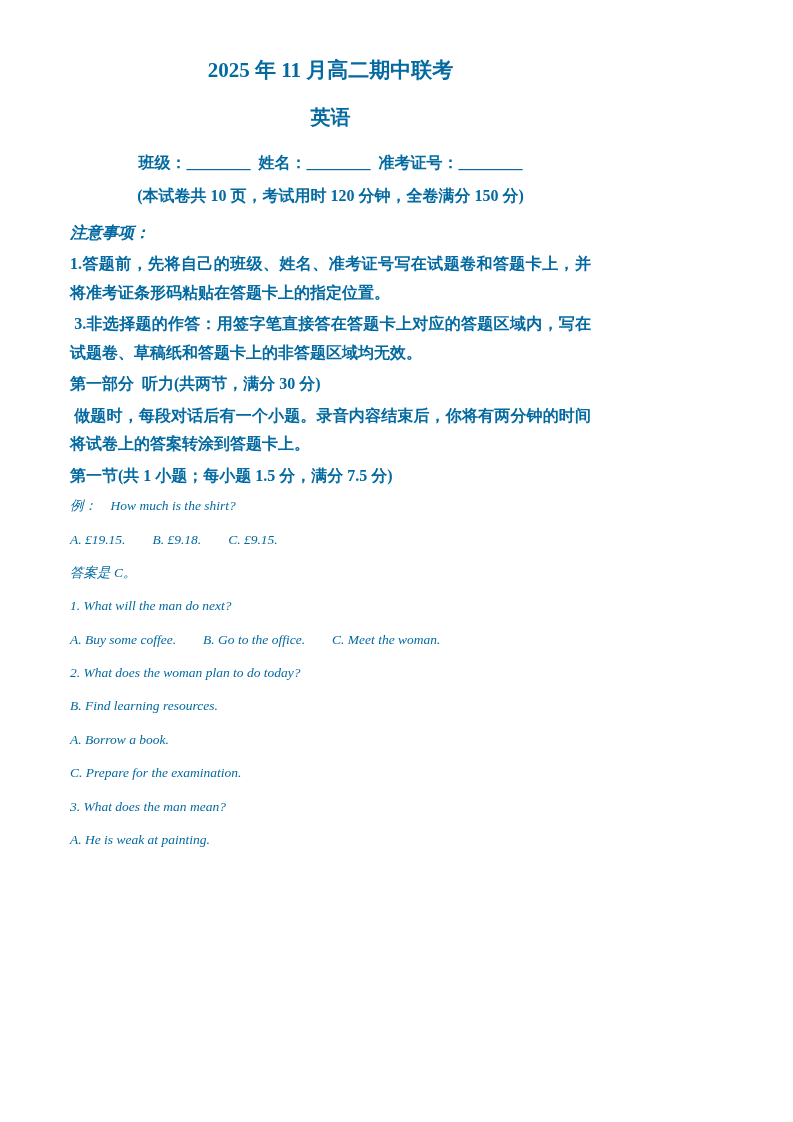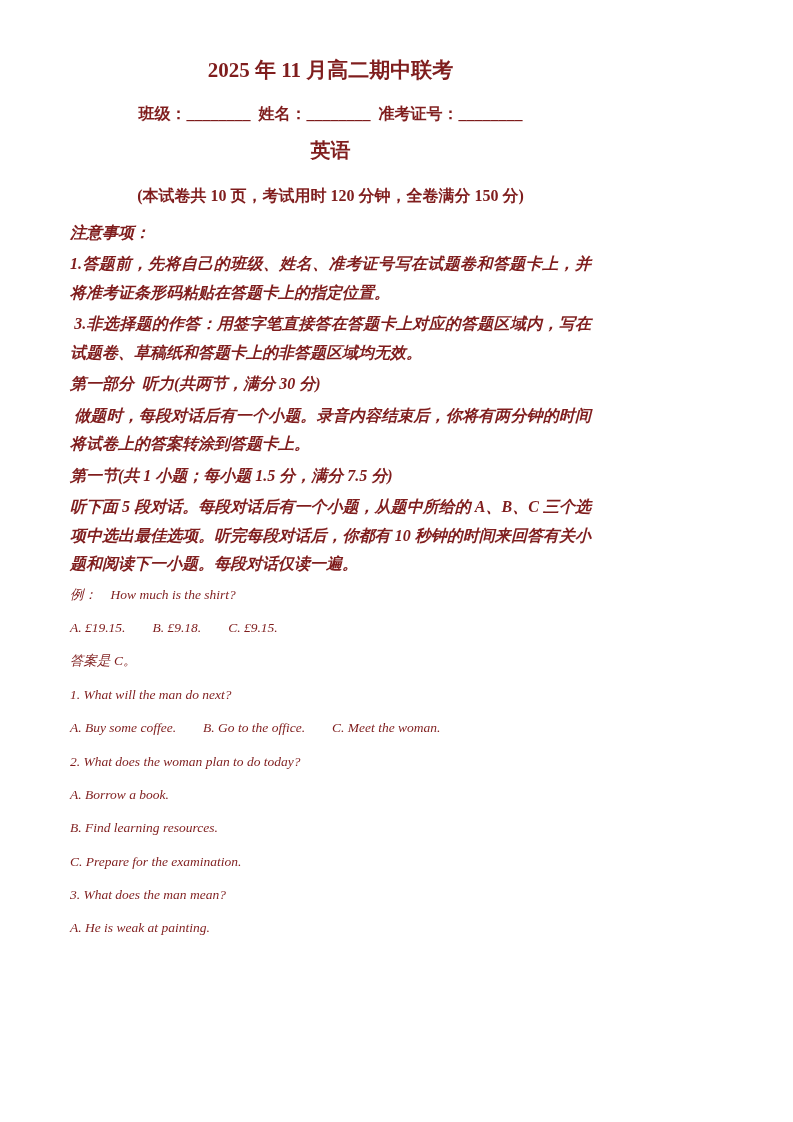--- a/index.html
+++ b/index.html
@@ -7,21 +7,21 @@
     padding: 0;
     background: #ffffff;
   }
   .page {
     width: 661px;
     height: 1122px;
     background: #ffffff;
     box-sizing: border-box;
     padding: 56px 70px 40px 70px;
     font-family: "Liberation Serif", "DejaVu Serif", serif;
-    color: #7f1d1d;
+    color: #0369a1;
     overflow: hidden;
   }
   .line {
     white-space: pre-wrap;
   }
   .center {
     text-align: center;
   }
   .title {
     font-size: 21px;
@@ -37,21 +37,20 @@
     font-size: 16px;
     font-weight: bold;
     margin-bottom: 12px;
   }
   .cn {
     font-size: 16px;
     font-weight: bold;
     line-height: 1.78;
     margin: 3px 0;
     text-align: justify;
-    font-style: italic;
   }
   .cn-head {
     font-size: 16px;
     font-weight: bold;
     line-height: 1.78;
     margin: 3px 0 0 0;
     font-style: italic;
   }
   .en {
     font-size: 13.5px;
@@ -63,41 +62,40 @@
   .en-first {
     margin-top: 8px;
   }
 </style>
 </head>
 <body>
 
 <div class="page">
 
   <div class="line center title">2025 年 11 月高二期中联考</div>
+  <div class="line center subject">英语</div>
   <div class="line center info-line">班级：________  姓名：________  准考证号：________</div>
-  <div class="line center subject">英语</div>
   <div class="line center info-line">(本试卷共 10 页，考试用时 120 分钟，全卷满分 150 分)</div>
 
   <div class="line cn-head">注意事项：</div>
   <div class="line cn">1.答题前，先将自己的班级、姓名、准考证号写在试题卷和答题卡上，并将准考证条形码粘贴在答题卡上的指定位置。</div>
   <div class="line cn"> 3.非选择题的作答：用签字笔直接答在答题卡上对应的答题区域内，写在试题卷、草稿纸和答题卡上的非答题区域均无效。</div>
 
   <div class="line cn">第一部分  听力(共两节，满分 30 分)</div>
   <div class="line cn"> 做题时，每段对话后有一个小题。录音内容结束后，你将有两分钟的时间将试卷上的答案转涂到答题卡上。</div>
   <div class="line cn">第一节(共 1 小题；每小题 1.5 分，满分 7.5 分)</div>
-  <div class="line cn">听下面 5 段对话。每段对话后有一个小题，从题中所给的 A、B、C 三个选项中选出最佳选项。听完每段对话后，你都有 10 秒钟的时间来回答有关小题和阅读下一小题。每段对话仅读一遍。</div>
 
   <div class="line en en-first">例：    How much is the shirt?</div>
   <div class="line en">A. £19.15.        B. £9.18.        C. £9.15.</div>
   <div class="line en">答案是 C。</div>
 
   <div class="line en">1. What will the man do next?</div>
   <div class="line en">A. Buy some coffee.        B. Go to the office.        C. Meet the woman.</div>
 
   <div class="line en">2. What does the woman plan to do today?</div>
+  <div class="line en">B. Find learning resources.</div>
   <div class="line en">A. Borrow a book.</div>
-  <div class="line en">B. Find learning resources.</div>
   <div class="line en">C. Prepare for the examination.</div>
 
   <div class="line en">3. What does the man mean?</div>
   <div class="line en">A. He is weak at painting.</div>
 
 </div>
 
 </body></html>

